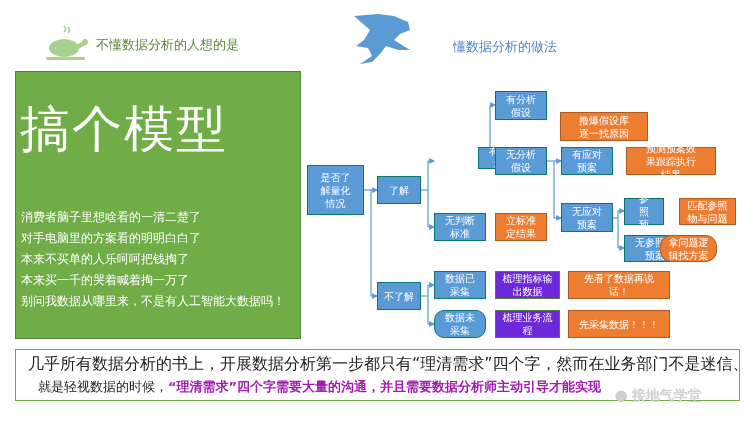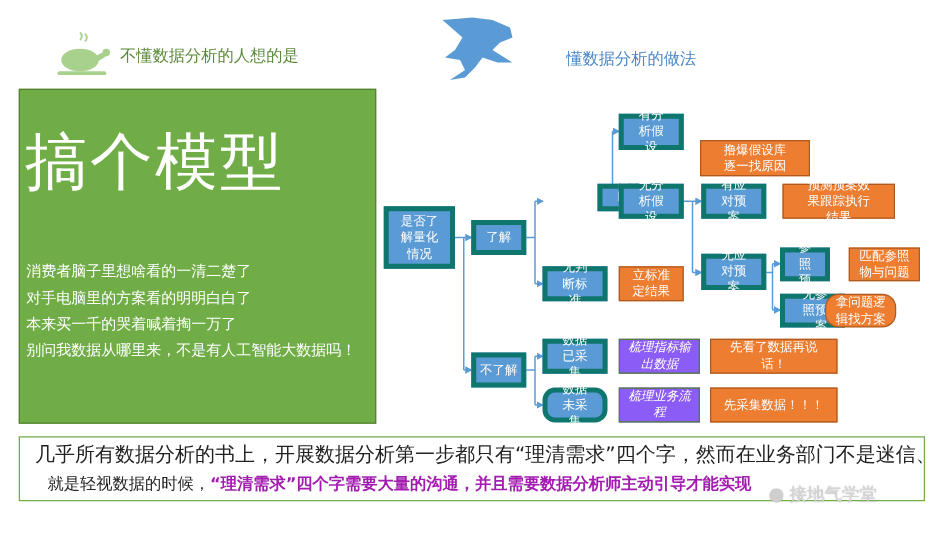--- a/index.html
+++ b/index.html
@@ -8,23 +8,23 @@
   .abs { position: absolute; }
   .hdr-left { left: 96px; top: 36px; font-size: 13px; color: #5b8a3a; white-space: nowrap; }
   .hdr-right { left: 453px; top: 38px; font-size: 13px; color: #4a86c5; white-space: nowrap; }
   .green-panel { left: 15px; top: 71px; width: 286px; height: 268px; background: #70ad47;
                  border: 1px solid #548235; box-sizing: border-box; }
   .big-title { left: 20px; top: 96px; font-size: 50px; color: #ffffff; letter-spacing: 2px;
                font-family: "DejaVu Serif", "Liberation Serif", serif; white-space: nowrap; }
   .panel-lines { left: 21px; top: 207px; color: #ffffff; font-size: 12px; line-height: 21px; white-space: nowrap; }
   .node { position: absolute; box-sizing: border-box; display: flex; align-items: center; justify-content: center;
           text-align: center; color: #ffffff; font-size: 10px; line-height: 13px; padding: 1px 3px; }
-  .blue { background: #5b9bd5; border: 4px solid #0f766e; }
+  .blue { background: #5b9bd5; border: 1px solid #0f766e; }
   .orange { background: #ed7d31; border: 1px solid #ae5a21; }
-  .green { background: #8b5cf6; border: 1px solid #507e32; font-style: italic; }
+  .green { background: #6d28d9; border: 1px solid #507e32; }
   .bottom-box { left: 15px; top: 349px; width: 725px; height: 52px; border: 1.5px solid #70ad47;
                 box-sizing: border-box; background: #ffffff; }
   .bottom-l1 { left: 28px; top: 354px; font-size: 16px; color: #222; white-space: nowrap; }
   .bottom-l2 { left: 38px; top: 378px; font-size: 13px; color: #222; white-space: nowrap; }
   .bottom-l2 b { font-weight: bold; color: #a21caf; }
   .watermark { left: 615px; top: 387px; font-size: 14px; color: #d9d9d9; white-space: nowrap;
                text-shadow: 0 0 1px #999; }
   svg.lines { position: absolute; left: 0; top: 0; }
 </style>
 </head>
@@ -45,20 +45,21 @@
     <path d="M4 10 L28 8 L44 10 L58 16 L60 24 L50 28 L44 34 L60 44 L48 44 L36 40 L30 48 L22 56 L10 58 L22 50 L18 42 L6 40 L14 34 L20 24 Z" fill="#5b9bd5"></path>
   </svg>
 </div>
 <div class="abs hdr-right">懂数据分析的做法</div>
 
 <div class="abs green-panel"></div>
 <div class="abs big-title">搞个模型</div>
 <div class="abs panel-lines">
   <div>消费者脑子里想啥看的一清二楚了</div>
   <div>对手电脑里的方案看的明明白白了</div>
+  <div>本来不买单的人乐呵呵把钱掏了</div>
   <div>本来买一千的哭着喊着掏一万了</div>
   <div>别问我数据从哪里来，不是有人工智能大数据吗！</div>
 </div>
 
 <svg class="lines" width="747" height="436">
   <defs>
     <marker id="ar" markerWidth="5" markerHeight="5" refX="4" refY="2.5" orient="auto">
       <path d="M0 0 L5 2.5 L0 5 Z" fill="#5b9bd5"></path>
     </marker>
   </defs>

